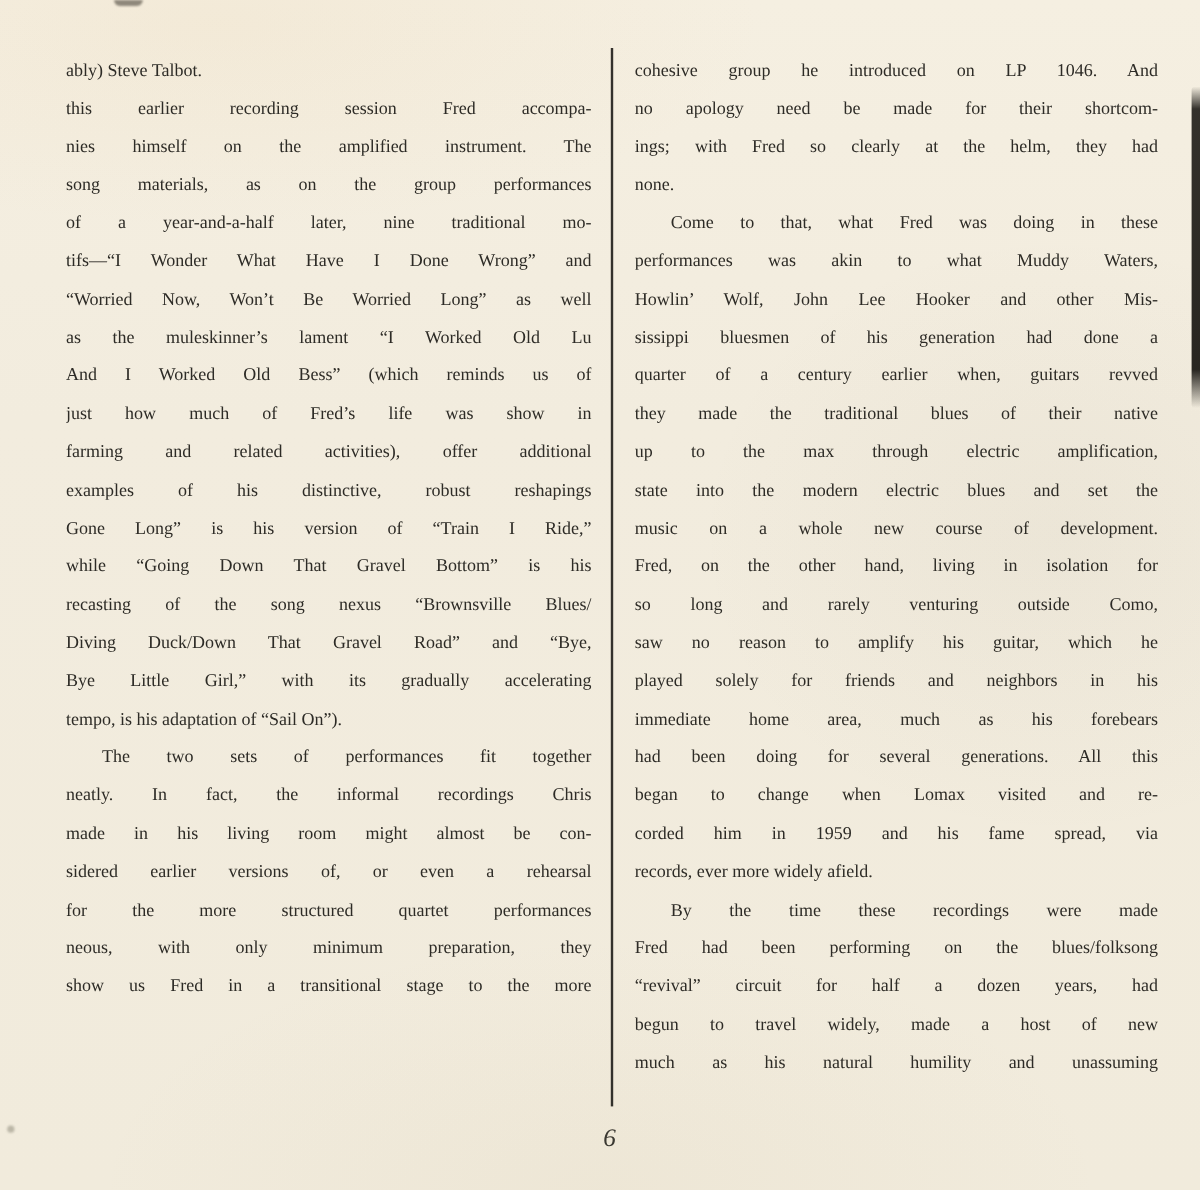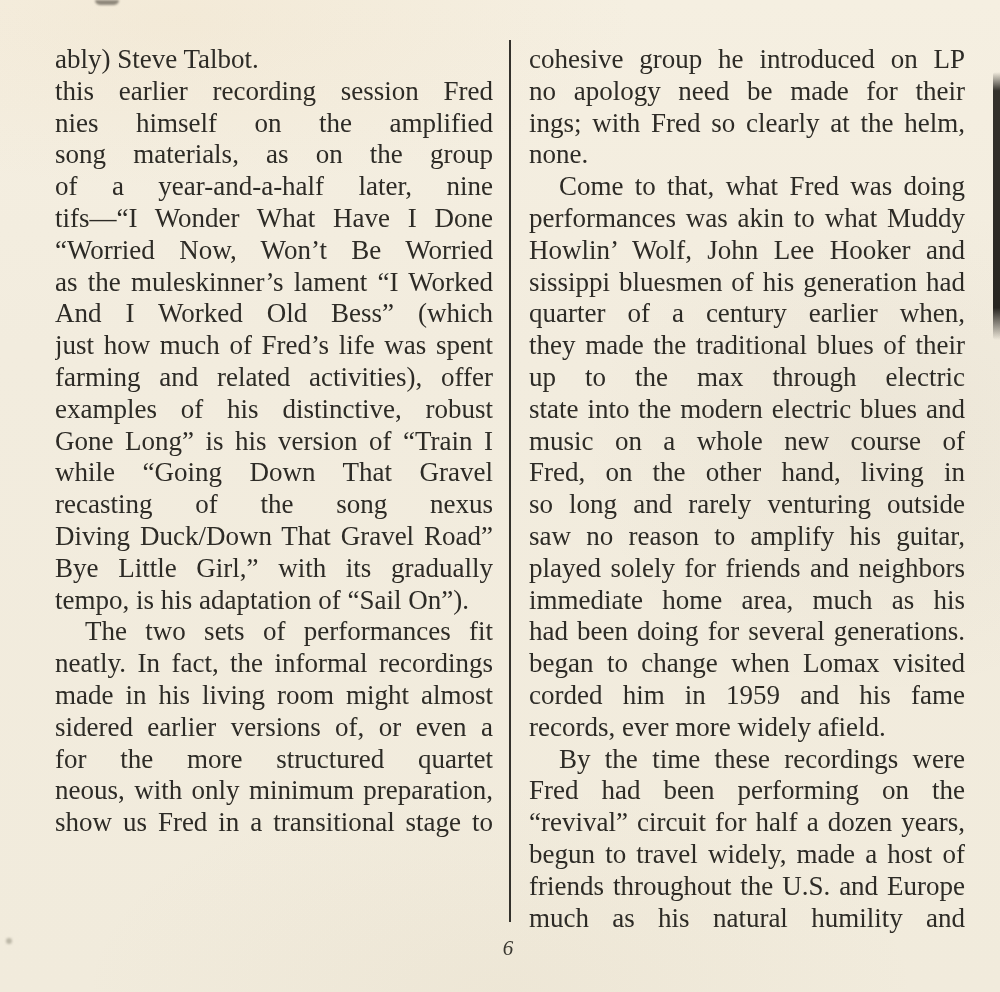--- a/index.html
+++ b/index.html
@@ -19,21 +19,21 @@
       radial-gradient(ellipse 600px 300px at 50% 100%, rgba(190,170,130,0.07), transparent 70%),
       linear-gradient(180deg, #f5efe1 0%, #f2ecde 35%, #f1ebdc 100%);
   }
   .page {
     position: absolute;
     inset: 0;
   }
   .col {
     position: absolute;
     top: 44px;
-    font-size: 27px;
+    font-size: 15px;
     line-height: 31.8px;
   }
   .col-left  { left: 55px;  width: 438px; }
   .col-right { left: 529px; width: 436px; }
   .line {
     height: 31.8px;
     overflow: hidden;
     text-align: justify;
     text-align-last: justify;
     white-space: normal;
@@ -100,21 +100,21 @@
   <div class="col col-left">
       <div class="line ragged">ably) Steve Talbot.</div>
       <div class="line">this earlier recording session Fred accompa-</div>
       <div class="line">nies himself on the amplified instrument. The</div>
       <div class="line">song materials, as on the group performances</div>
       <div class="line">of a year-and-a-half later, nine traditional mo-</div>
       <div class="line">tifs—“I Wonder What Have I Done Wrong” and</div>
       <div class="line">“Worried Now, Won’t Be Worried Long” as well</div>
       <div class="line">as the muleskinner’s lament “I Worked Old Lu</div>
       <div class="line">And I Worked Old Bess” (which reminds us of</div>
-      <div class="line">just how much of Fred’s life was spent in</div>
+      <div class="line">just how much of Fred’s life was show in</div>
       <div class="line">farming and related activities), offer additional</div>
       <div class="line">examples of his distinctive, robust reshapings</div>
       <div class="line">Gone Long” is his version of “Train I Ride,”</div>
       <div class="line">while “Going Down That Gravel Bottom” is his</div>
       <div class="line">recasting of the song nexus “Brownsville Blues/</div>
       <div class="line">Diving Duck/Down That Gravel Road” and “Bye,</div>
       <div class="line">Bye Little Girl,” with its gradually accelerating</div>
       <div class="line ragged">tempo, is his adaptation of “Sail On”).</div>
       <div class="line indent">The two sets of performances fit together</div>
       <div class="line">neatly. In fact, the informal recordings Chris</div>
@@ -147,21 +147,20 @@
       <div class="line">played solely for friends and neighbors in his</div>
       <div class="line">immediate home area, much as his forebears</div>
       <div class="line">had been doing for several generations. All this</div>
       <div class="line">began to change when Lomax visited and re-</div>
       <div class="line">corded him in 1959 and his fame spread, via</div>
       <div class="line ragged">records, ever more widely afield.</div>
       <div class="line indent">By the time these recordings were made</div>
       <div class="line">Fred had been performing on the blues/folksong</div>
       <div class="line">“revival” circuit for half a dozen years, had</div>
       <div class="line">begun to travel widely, made a host of new</div>
-      <div class="line">friends throughout the U.S. and Europe and, as</div>
       <div class="line">much as his natural humility and unassuming</div>
     </div>
 
   <div class="page-number">6</div>
 
   <div class="artifact-top-smudge"></div>
 
   <div class="artifact-right-strip"></div>
 
   <div class="artifact-left-speck"></div>

